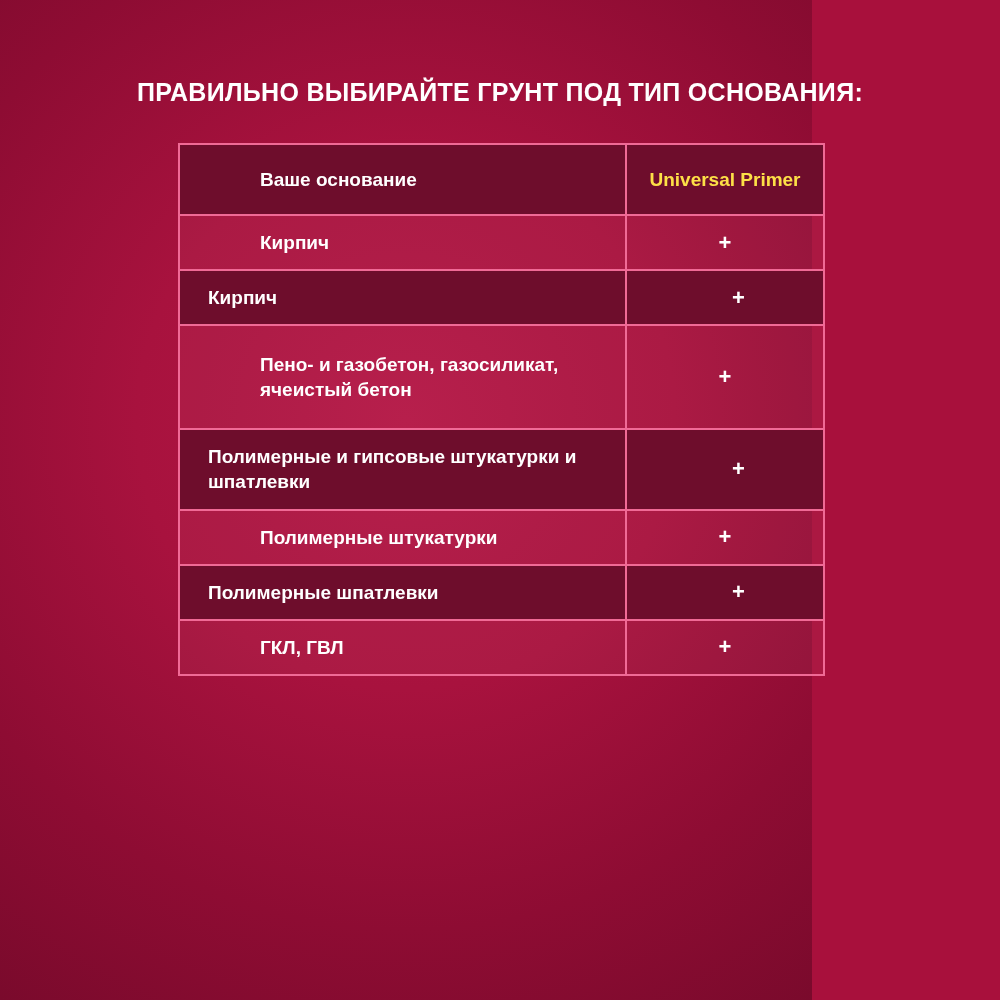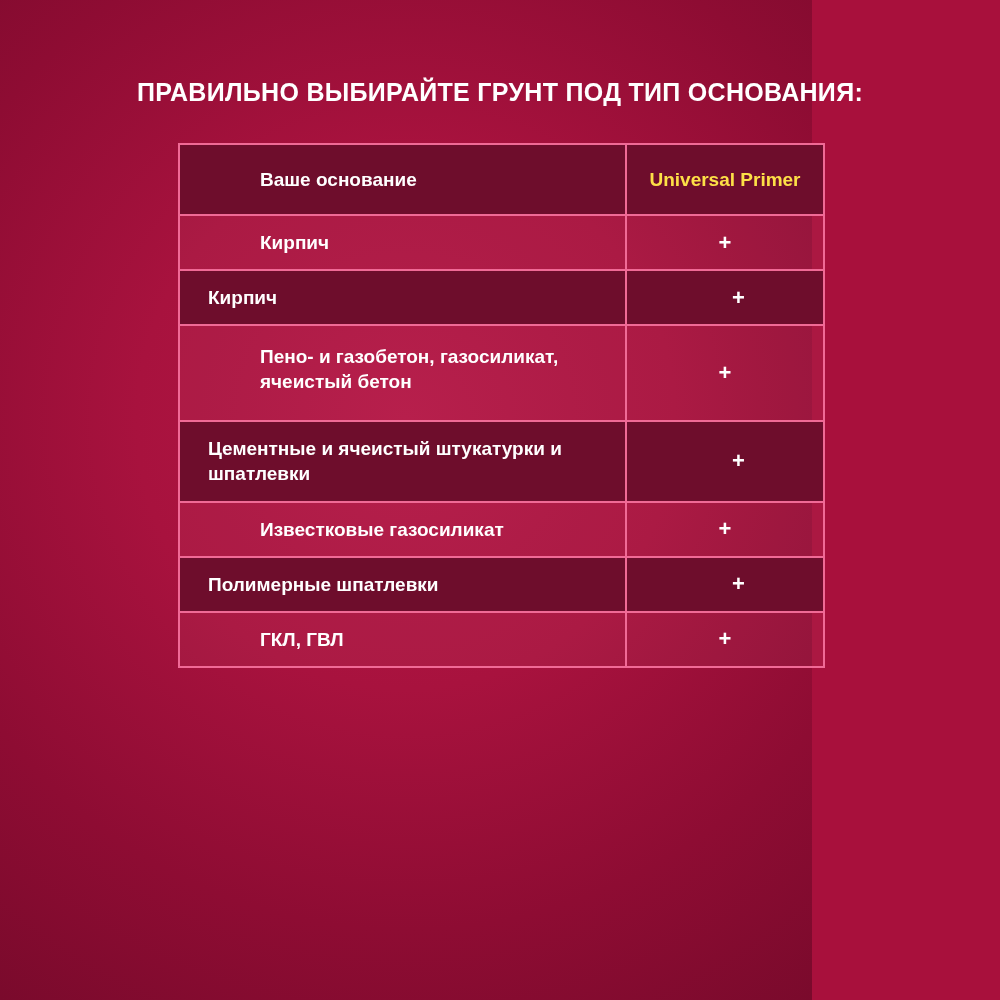--- a/index.html
+++ b/index.html
@@ -89,21 +89,21 @@
     line-height: 1.22;
     padding: 14px 6px;
   }
 
   
   .tint-dark td { background: #6e0d2c; padding-left: 28px; }
   .tint-light td { background: rgba(255, 255, 255, 0.035); }
 
   .row-h td { background: #6e0d2c; }
 
-  .tall .cell-base { padding-top: 18px; padding-bottom: 26px; }
+  .tall .cell-base { padding-top: 26px; padding-bottom: 26px; }
 </style>
 </head>
 <body>
 
 <div class="poster">
 
   <div class="title">ПРАВИЛЬНО ВЫБИРАЙТЕ ГРУНТ ПОД ТИП ОСНОВАНИЯ:</div>
 
   <div class="table-wrap">
     <table class="grid">
@@ -126,26 +126,26 @@
           <td class="cell-base">Кирпич</td>
           <td class="cell-mark">+</td>
         </tr>
 
         <tr class="tint-light tall">
           <td class="cell-base">Пено- и газобетон, газосиликат, ячеистый бетон</td>
           <td class="cell-mark">+</td>
         </tr>
 
         <tr class="tint-dark">
-          <td class="cell-base">Цементные и ячеистый штукатурки и шпатлевки</td>
+          <td class="cell-base">Полимерные и гипсовые штукатурки и шпатлевки</td>
           <td class="cell-mark">+</td>
         </tr>
 
         <tr class="tint-light">
-          <td class="cell-base">Известковые газосиликат</td>
+          <td class="cell-base">Полимерные штукатурки</td>
           <td class="cell-mark">+</td>
         </tr>
 
         <tr class="tint-dark">
           <td class="cell-base">Полимерные шпатлевки</td>
           <td class="cell-mark">+</td>
         </tr>
 
         <tr class="tint-light">
           <td class="cell-base">ГКЛ, ГВЛ</td>

